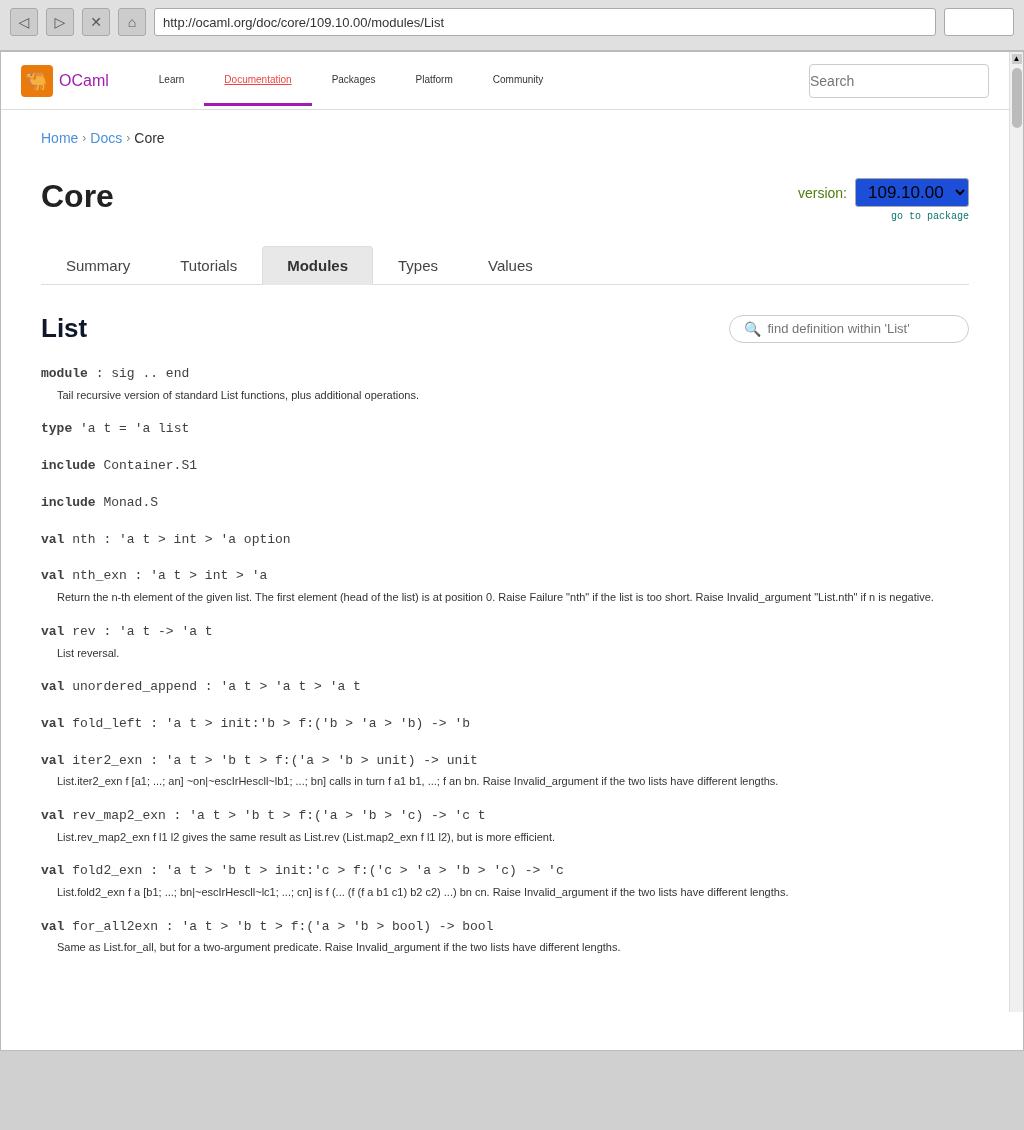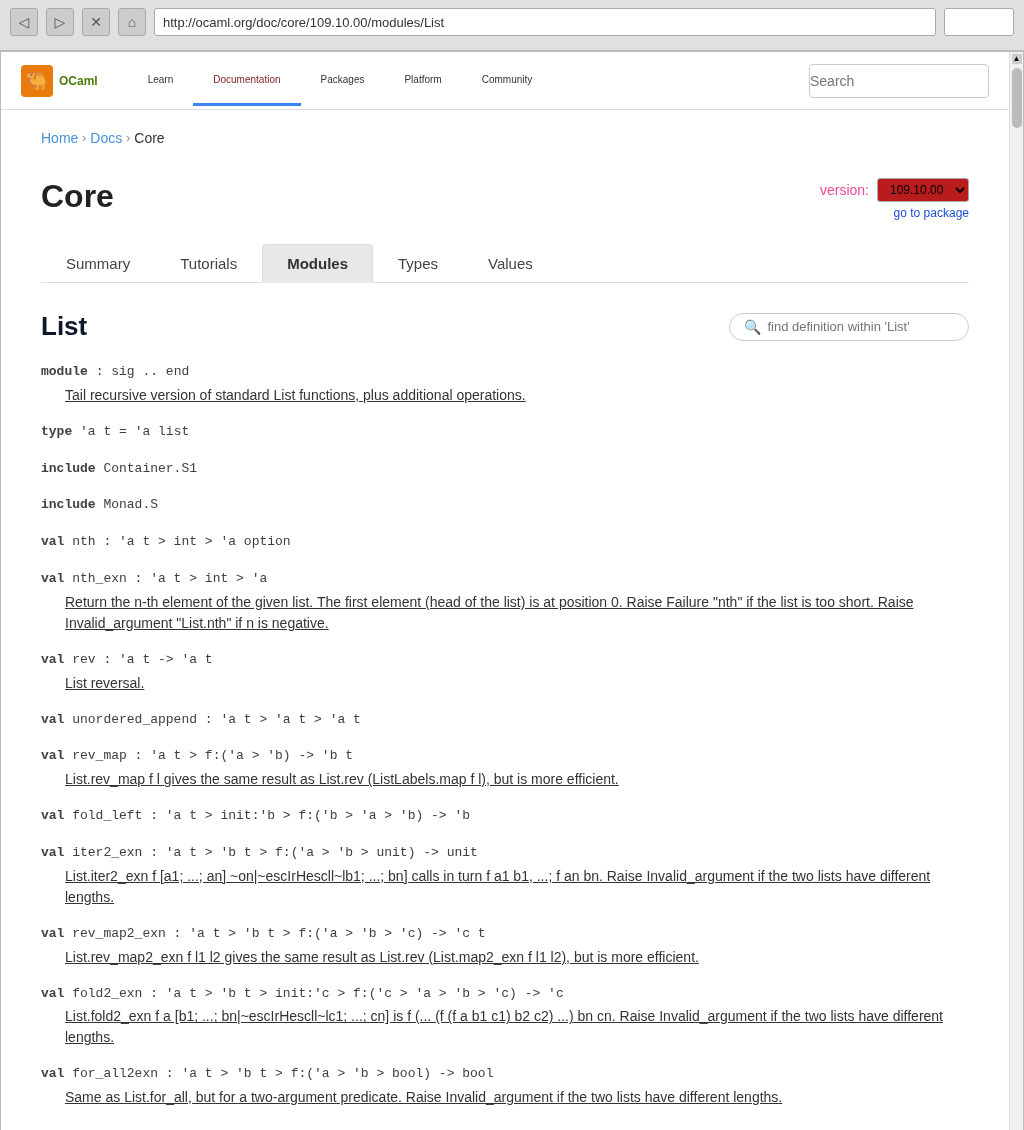--- a/index.html
+++ b/index.html
@@ -69,39 +69,40 @@
     .logo-icon {
       width: 32px; height: 32px;
       background: #e87b0c;
       border-radius: 4px;
       display: flex; align-items: center; justify-content: center;
       color: white;
       font-size: 18px;
       font-weight: bold;
     }
     .logo-text {
-      font-size: 12px;
-      font-weight: bold;
-      color: #4d7c0f;
+      font-size: 16px;
+      font-weight: normal;
+      color: #a21caf;
     }
     .nav-items {
       display: flex; align-items: center; gap: 0;
       flex: 1;
     }
     .nav-item {
       padding: 18px 20px;
       font-size: 10px;
       color: #333;
       cursor: pointer;
       text-decoration: none;
       border-bottom: 3px solid transparent;
     }
     .nav-item.active {
-      border-bottom: 3px solid #3b82f6;
-      color: #7f1d1d;
+      border-bottom: 3px solid #a21caf;
+      color: #ef4444;
+      text-decoration: underline;
     }
     .nav-search {
       width: 180px;
       height: 34px;
       border: 1px solid #ccc;
       border-radius: 4px;
       padding: 0 0;
       font-size: 14px;
     }
 
@@ -144,34 +145,35 @@
       font-size: 32px;
       font-weight: bold;
       color: #222;
     }
     .version-area {
       display: flex; flex-direction: column; align-items: flex-end; gap: 4px;
     }
     .version-row {
       display: flex; align-items: center; gap: 8px;
     }
-    .version-label { color: #ec4899; font-size: 14px; }
+    .version-label { color: #4d7c0f; font-size: 14px; }
     .version-select {
       border: 1px solid #aaa;
       border-radius: 3px;
       padding: 3px 8px;
-      font-size: 12px;
-      background: #b91c1c;
+      font-size: 17px;
+      background: #1d4ed8;
       cursor: pointer;
     }
     .go-to-package {
-      color: #1d4ed8;
-      font-size: 12px;
+      color: #0f766e;
+      font-size: 10px;
       text-decoration: none;
       cursor: pointer;
+      font-family: Liberation Mono, monospace;
     }
 
     
     .tabs-bar {
       display: flex;
       border-bottom: 1px solid #ddd;
       margin-bottom: 28px;
     }
     .tab {
       padding: 10px 24px;
@@ -225,26 +227,25 @@
       line-height: 1.6;
     }
     .code-line {
       font-family: 'Courier New', Courier, monospace;
       font-size: 13px;
       color: #404040;
       margin-bottom: 2px;
     }
     .code-line .kw { font-weight: bold; }
     .code-desc {
-      font-size: 14px;
+      font-size: 11px;
       color: #333;
-      margin-left: 24px;
+      margin-left: 16px;
       margin-bottom: 4px;
       line-height: 1.5;
-      text-decoration: underline;
     }
   </style>
 </head>
 <body>
 
 <div class="browser-chrome">
   <div class="browser-toolbar">
     <div class="browser-nav-btn">◁</div>
     <div class="browser-nav-btn">▷</div>
     <div class="browser-nav-btn">✕</div>
@@ -343,24 +344,20 @@
               <div class="code-desc">Return the n-th element of the given list. The first element (head of the list) is at position 0. Raise Failure "nth" if the list is too short. Raise Invalid_argument "List.nth" if n is negative.</div>
             </div>
             <div class="code-block">
               <div class="code-line"><span class="kw">val</span> rev : 'a t -&gt; 'a t</div>
               <div class="code-desc">List reversal.</div>
             </div>
             <div class="code-block">
               <div class="code-line"><span class="kw">val</span> unordered_append : 'a t &gt; 'a t &gt; 'a t</div>
             </div>
             <div class="code-block">
-              <div class="code-line"><span class="kw">val</span> rev_map : 'a t &gt; f:('a &gt; 'b) -&gt; 'b t</div>
-              <div class="code-desc">List.rev_map f l gives the same result as List.rev (ListLabels.map f l), but is more efficient.</div>
-            </div>
-            <div class="code-block">
               <div class="code-line"><span class="kw">val</span> fold_left : 'a t &gt; init:'b &gt; f:('b &gt; 'a &gt; 'b) -&gt; 'b</div>
             </div>
             <div class="code-block">
               <div class="code-line"><span class="kw">val</span> iter2_exn : 'a t &gt; 'b t &gt; f:('a &gt; 'b &gt; unit) -&gt; unit</div>
               <div class="code-desc">List.iter2_exn f [a1; ...; an] ~on|~escIrHescll~lb1; ...; bn] calls in turn f a1 b1, ...; f an bn. Raise Invalid_argument if the two lists have different lengths.</div>
             </div>
             <div class="code-block">
               <div class="code-line"><span class="kw">val</span> rev_map2_exn : 'a t &gt; 'b t &gt; f:('a &gt; 'b &gt; 'c) -&gt; 'c t</div>
               <div class="code-desc">List.rev_map2_exn f l1 l2 gives the same result as List.rev (List.map2_exn f l1 l2), but is more efficient.</div>
             </div>

